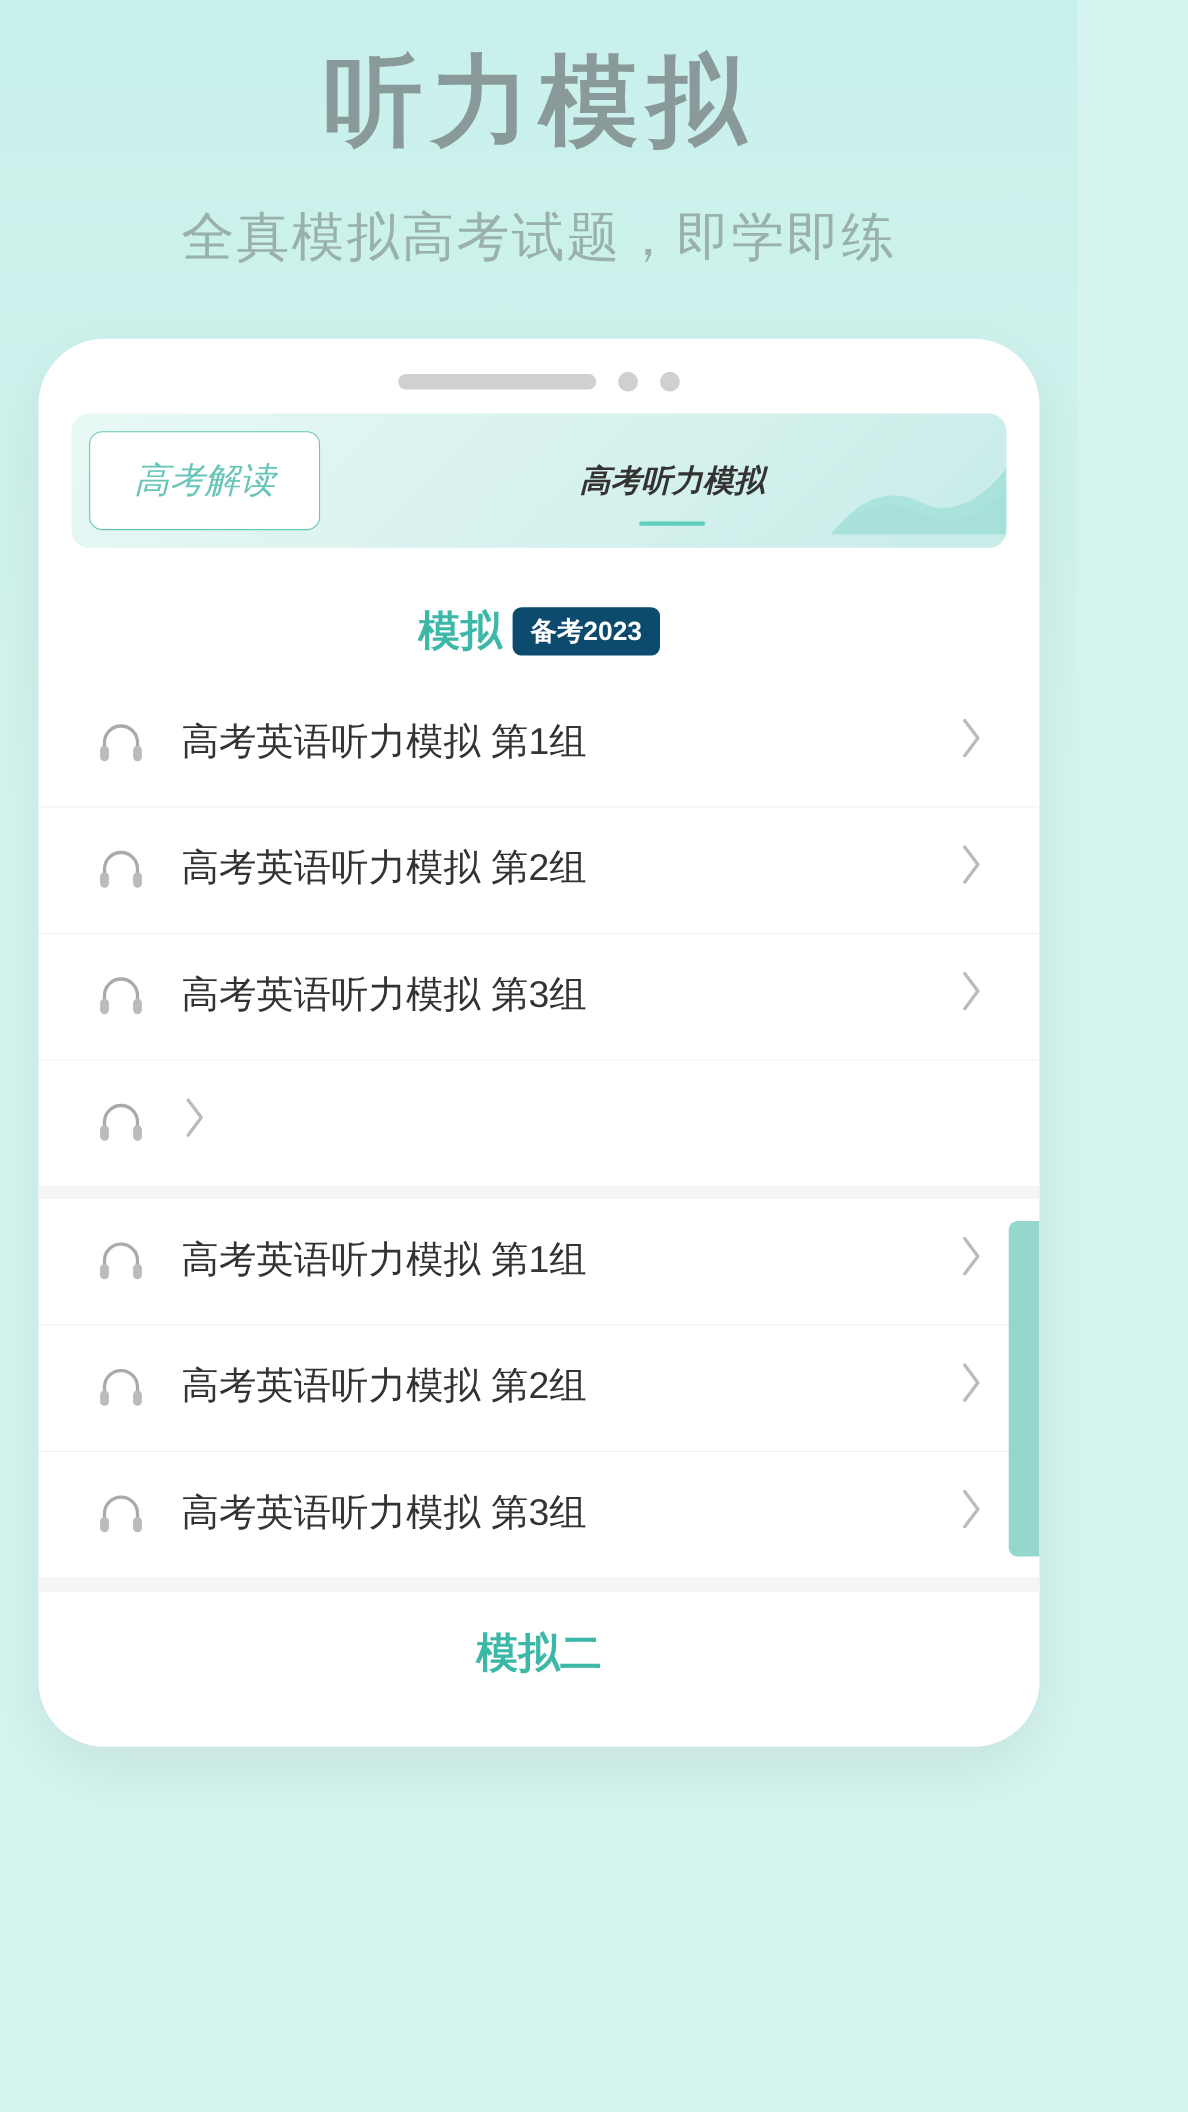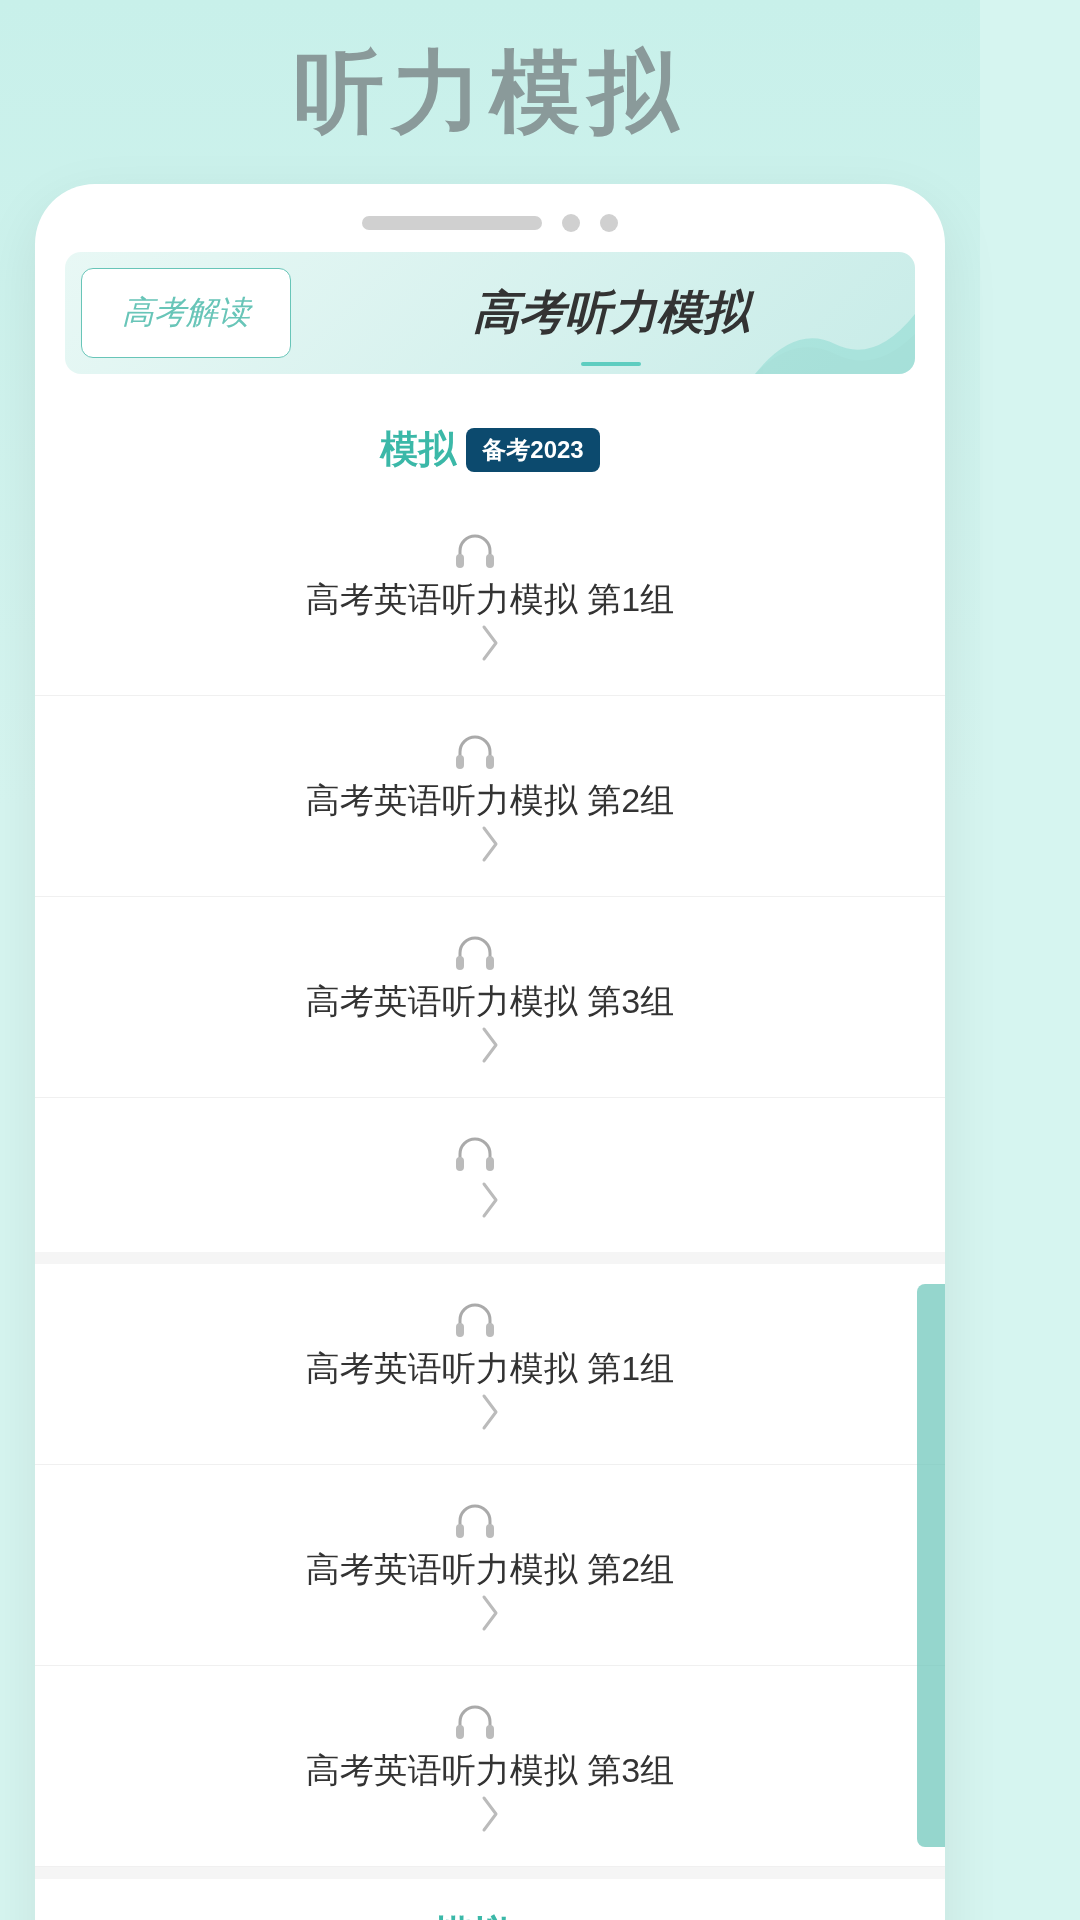--- a/index.html
+++ b/index.html
@@ -90,21 +90,21 @@
       border: 1.5px solid #68c5b8;
       border-radius: 12px;
       margin: 16px;
       background: white;
       white-space: nowrap;
     }
 
     .tab-active {
       flex: 1;
       padding: 30px 40px;
-      font-size: 46px;
+      font-size: 28px;
       font-weight: 600;
       color: #333;
       text-align: center;
       position: relative;
     }
 
     .tab-active::after {
       content: '';
       position: absolute;
       bottom: 8px;
@@ -146,25 +146,24 @@
       color: white;
       font-size: 24px;
       font-weight: 600;
       padding: 6px 16px;
       border-radius: 8px;
     }
 
     
     .list-item {
       display: flex;
-      align-items: center;
+      align-items: flex-start;
       padding: 32px 50px;
       border-bottom: 1px solid #f0f0f0;
       cursor: pointer;
-      flex-direction: column;
     }
 
     .list-item:last-child {
       border-bottom: none;
     }
 
     .headphone-icon {
       width: 50px;
       height: 50px;
       margin-right: 30px;
@@ -189,20 +188,21 @@
       background: #f5f5f5;
       margin: 0;
     }
   </style>
 </head>
 <body>
 
 <div class="page-wrapper">
 
   <h1 class="main-title">听力模拟</h1>
+  <p class="sub-title">全真模拟高考试题，即学即练</p>
 
   <div class="phone-card">
 
     <div class="phone-topbar">
       <div class="phone-pill"></div>
       <div class="phone-dot"></div>
       <div class="phone-dot"></div>
     </div>
 
     <div class="tab-area">

